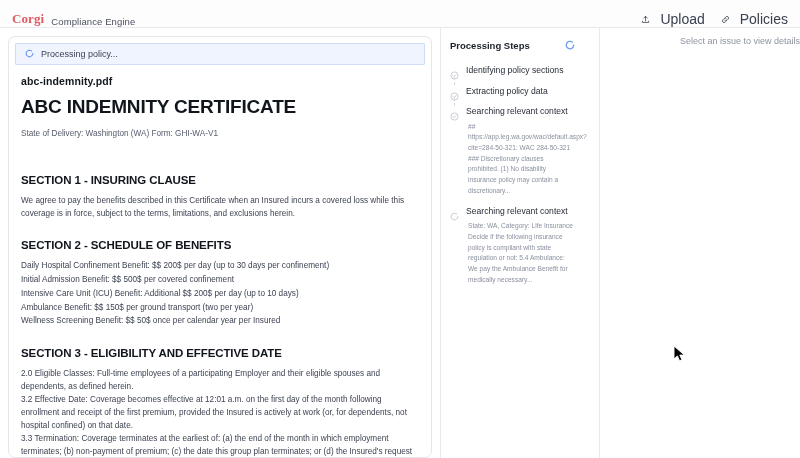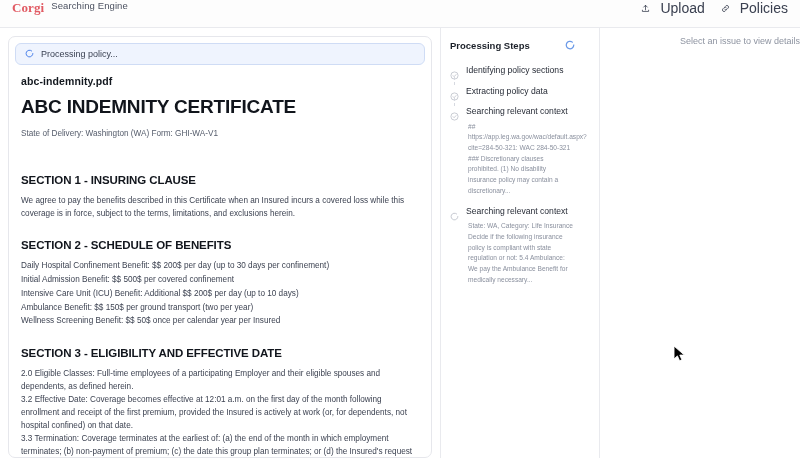--- a/index.html
+++ b/index.html
@@ -10,21 +10,21 @@
     background: #ffffff;
     font-family: "Liberation Sans", sans-serif;
     color: #1f2430;
   }
 
   
   .topbar {
     height: 28px;
     border-bottom: 1px solid #e9eaee;
     display: flex;
-    align-items: flex-start;
+    align-items: flex-end;
     padding: 0 12px;
     background: #fdfdfd;
   }
   .brand {
     font-family: "Liberation Serif", serif;
     font-weight: 700;
     font-size: 13px;
     color: #e15b64;
     letter-spacing: .1px;
   }
@@ -61,21 +61,21 @@
     border: 1px solid #e6e7ec;
     border-radius: 7px;
     background: #fff;
     height: 100%;
     overflow: hidden;
     padding: 6px 6px 0 6px;
   }
   .status-banner {
     border: 1px solid #cfdcf5;
     background: #eff4fe;
-    border-radius: 6px;
+    border-radius: 1px;
     height: 22px;
     display: flex;
     align-items: center;
     gap: 7px;
     padding: 0 9px;
     font-size: 9px;
     color: #3b4253;
     margin-bottom: 10px;
   }
   .doc-body { padding: 0 6px; }
@@ -172,21 +172,21 @@
   }
 
   
   .cursor { position: absolute; pointer-events: none; }
 </style>
 </head>
 <body>
 
 <div class="topbar">
   <span class="brand">Corgi</span>
-  <span class="brand-sub">Searching Engine</span>
+  <span class="brand-sub">Compliance Engine</span>
   <span class="topbar-spacer"></span>
 
   <div class="top-action">
     <span>
       <svg width="9" height="9" viewBox="0 0 16 16" fill="none" stroke="#3a4050" stroke-width="1.4" stroke-linecap="round" stroke-linejoin="round">
         <path d="M8 10.5V2.5"></path>
           <path d="M4.8 5.5L8 2.2l3.2 3.3"></path>
         <path d="M2.5 11v2.2h11V11"></path>
       </svg>
     </span>

